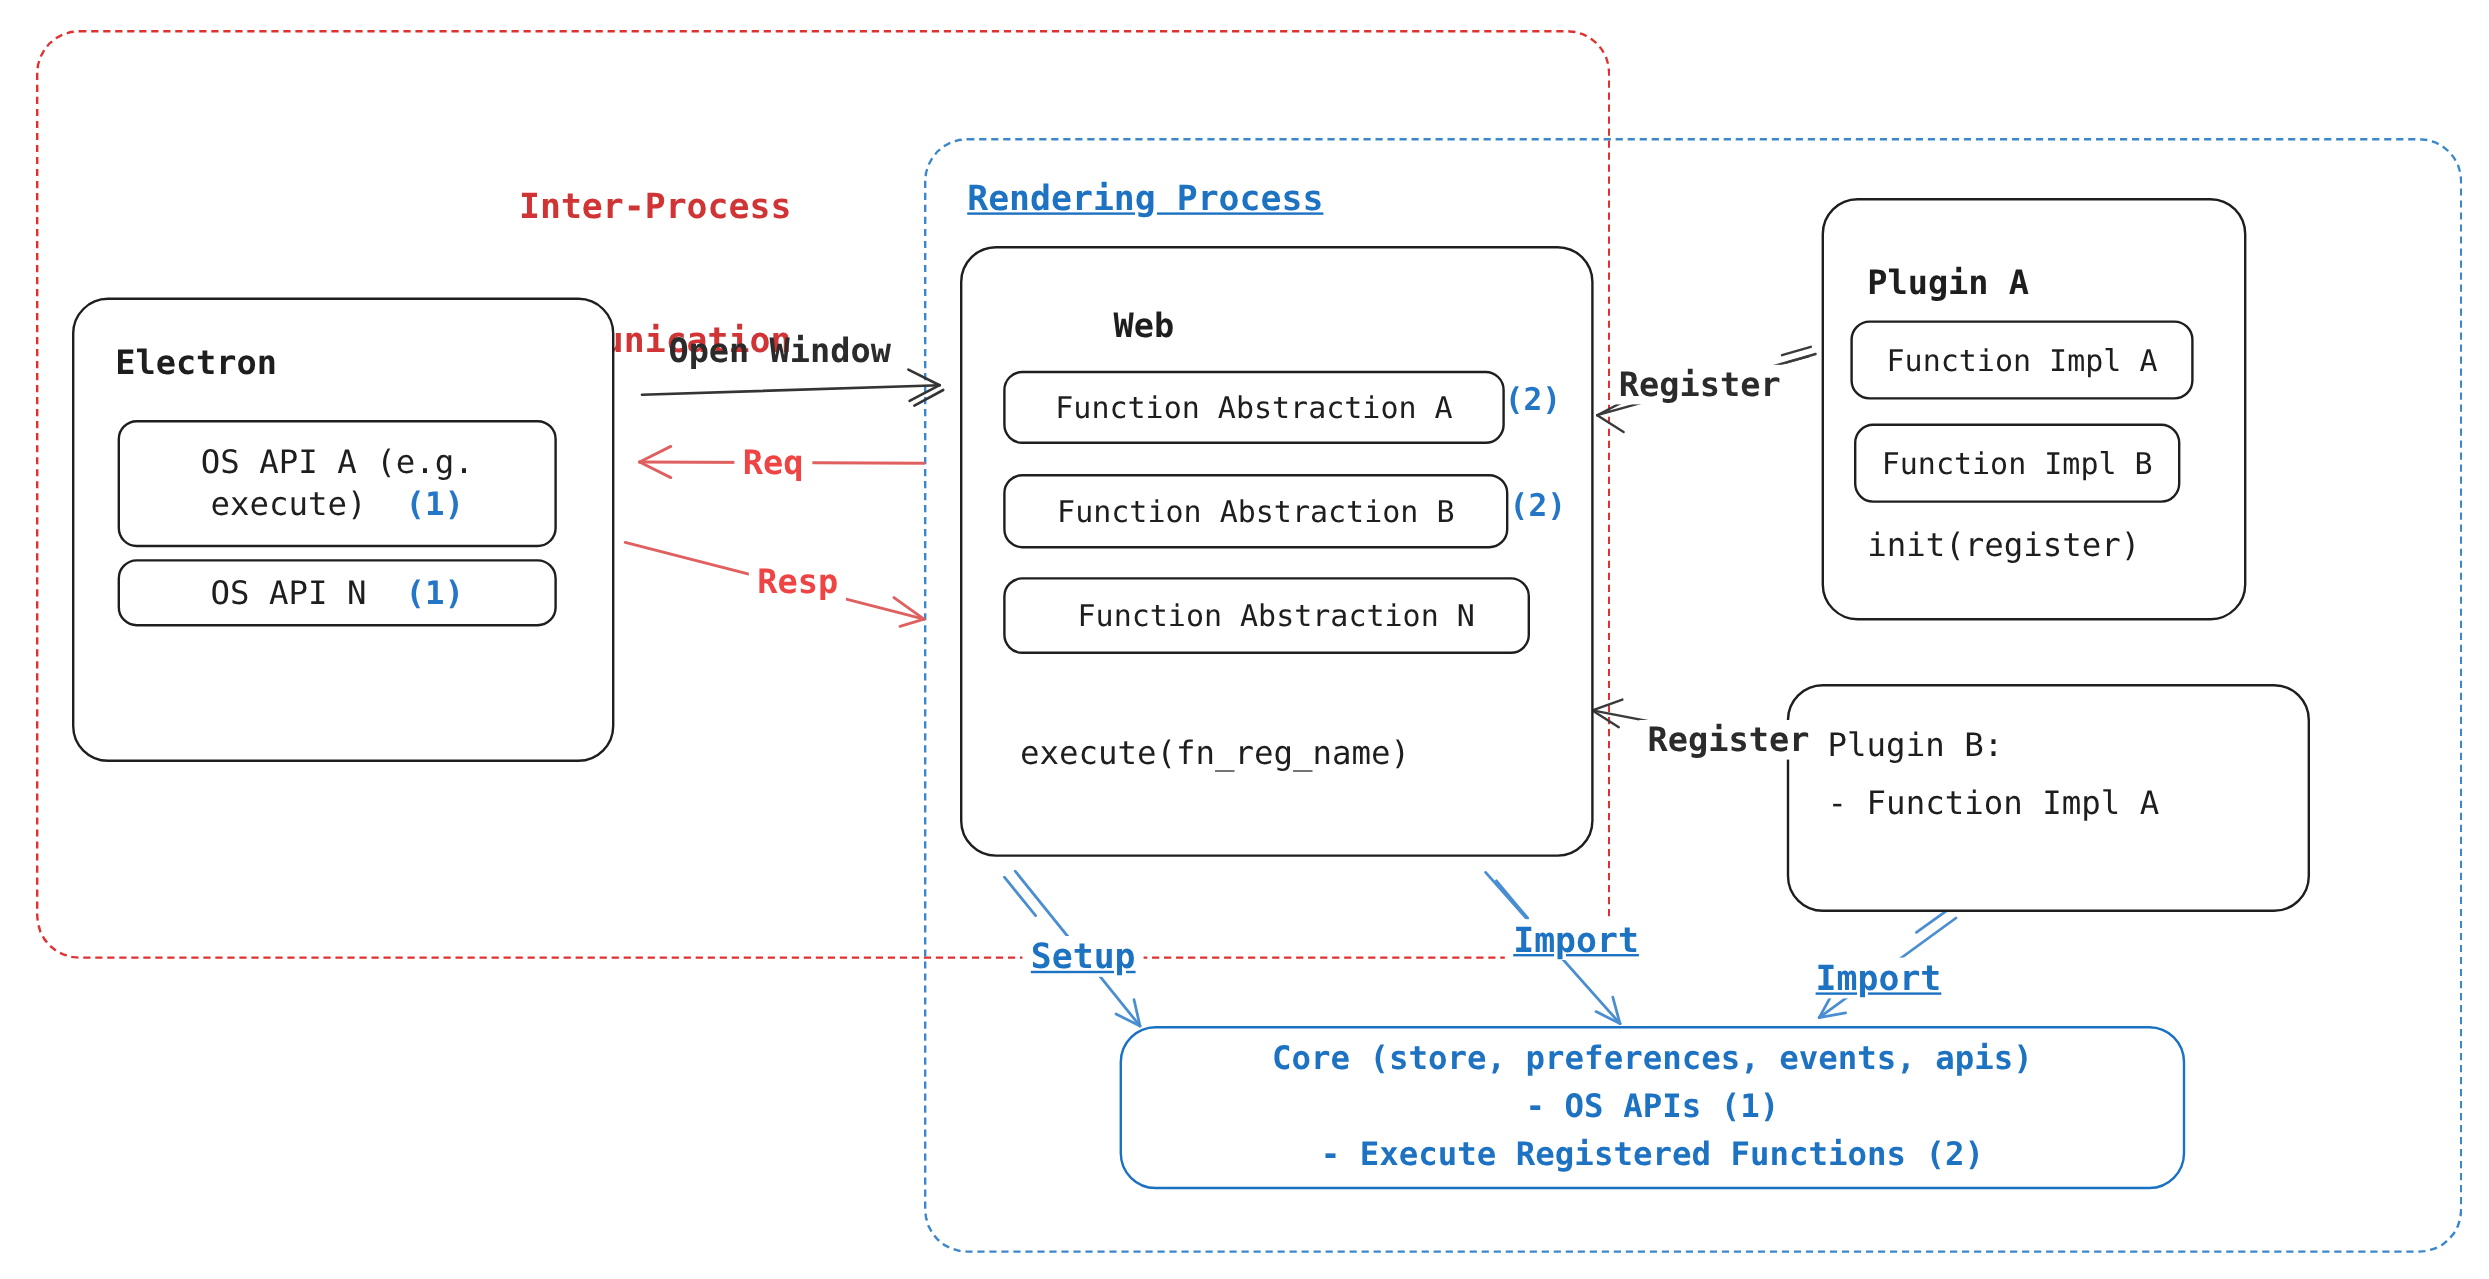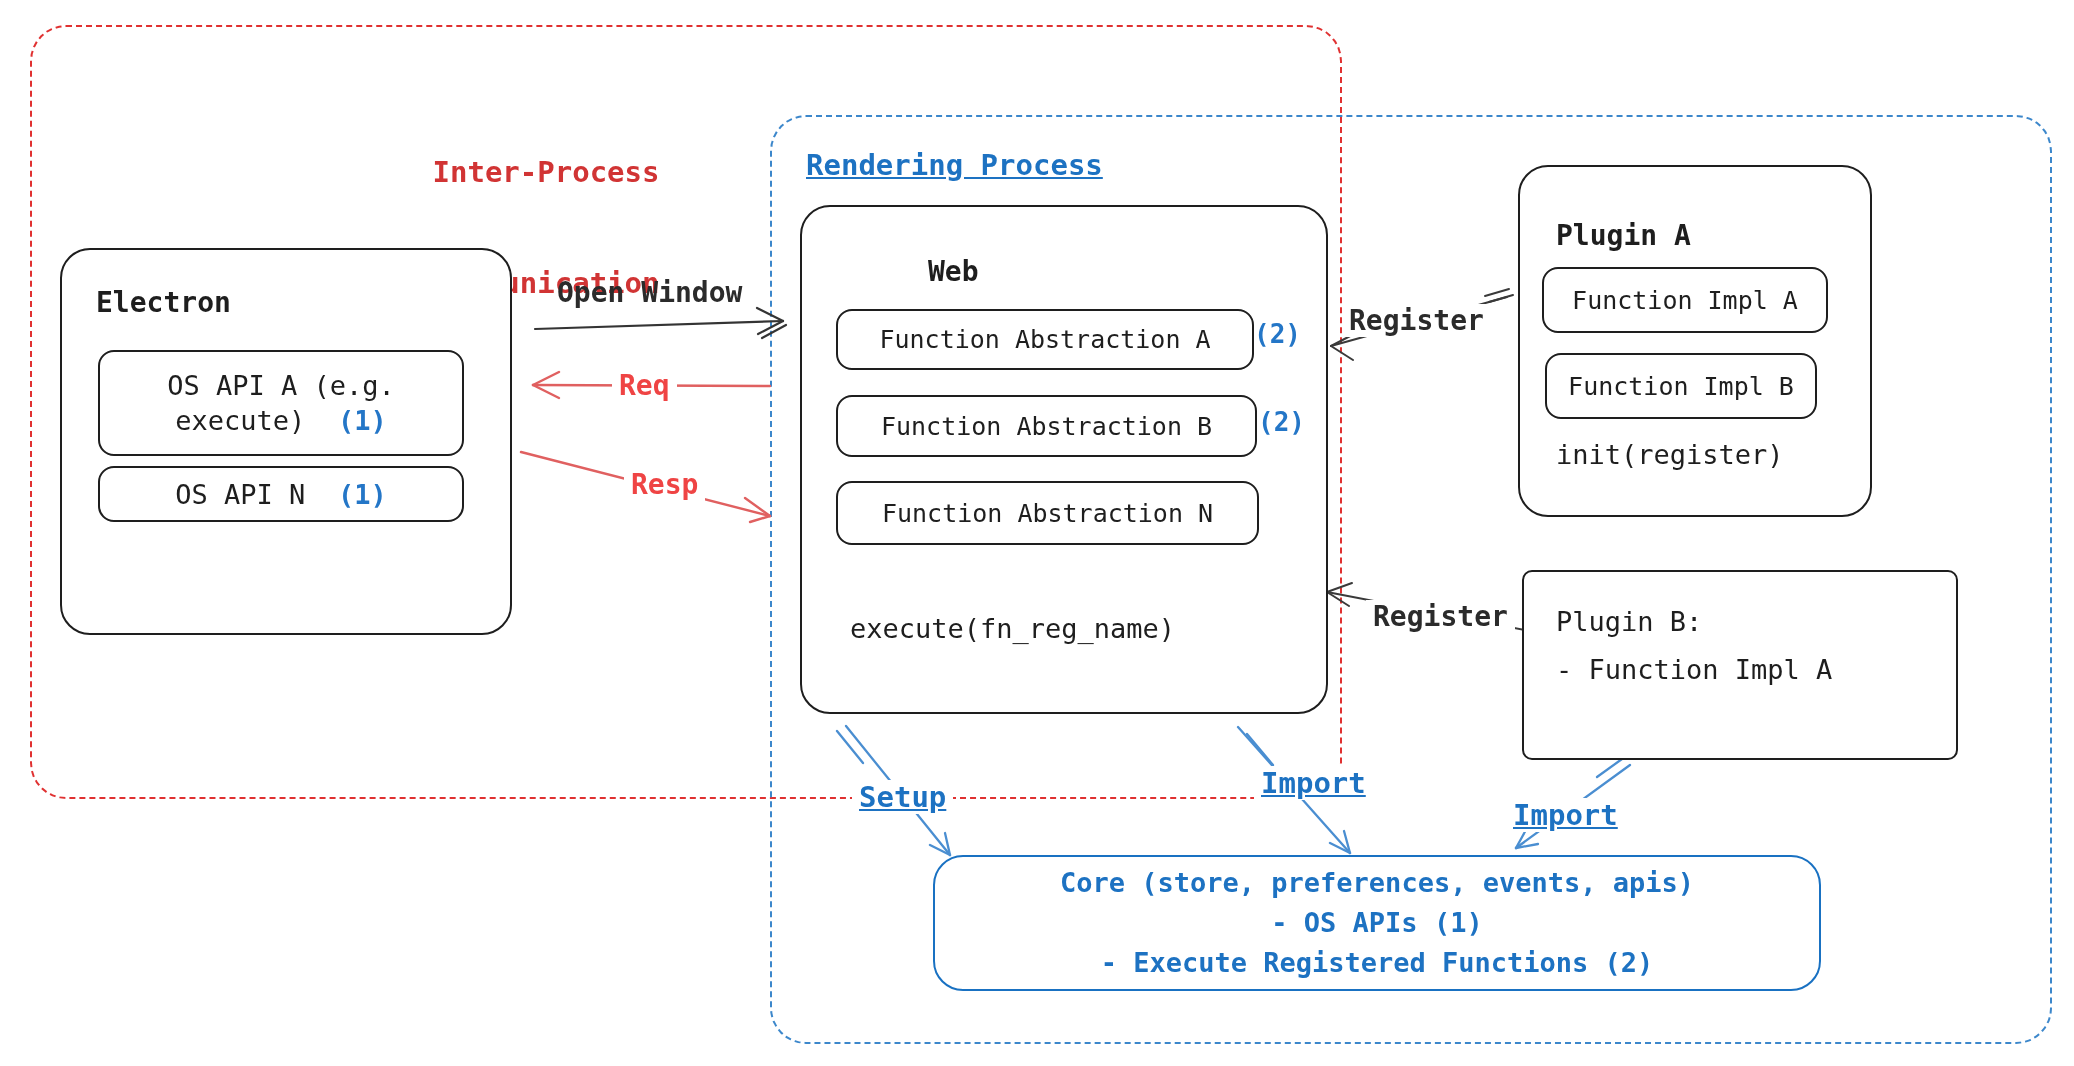--- a/index.html
+++ b/index.html
@@ -54,34 +54,34 @@
     </div>
     <div class="inner-box" style="left:36px;top:216px;width:362px;height:52px;font-size:27px;">
       <span>OS API N</span>&nbsp;&nbsp;<span class="ref">(1)</span>
     </div>
   </div>
 
   <div class="box z5" style="left:800px;top:205px;width:524px;height:505px;">
     <div class="box-title" style="left:126px;top:48px;">Web</div>
     <div class="inner-box" style="left:34px;top:102px;width:414px;height:57px;">Function Abstraction A</div>
     <div class="inner-box" style="left:34px;top:188px;width:417px;height:58px;">Function Abstraction B</div>
-    <div class="inner-box" style="left:34px;top:274px;width:419px;height:60px;">Function Abstraction N</div>
+    <div class="inner-box" style="left:34px;top:274px;width:419px;height:60px;padding-left:16px;">Function Abstraction N</div>
     <div class="mono-text ref" style="left:452px;top:112px;font-size:26px;">(2)</div>
     <div class="mono-text ref" style="left:456px;top:200px;font-size:26px;">(2)</div>
     <div class="mono-text" style="left:48px;top:382px;margin-top:24px;">execute(fn_reg_name)</div>
   </div>
 
   <div class="box z5" style="left:1518px;top:165px;width:350px;height:348px;">
     <div class="box-title" style="left:36px;top:52px;">Plugin A</div>
     <div class="inner-box" style="left:22px;top:100px;width:282px;height:62px;">Function Impl A</div>
     <div class="inner-box" style="left:25px;top:186px;width:268px;height:62px;">Function Impl B</div>
     <div class="mono-text" style="left:36px;top:272px;">init(register)</div>
   </div>
 
-  <div class="box z5" style="left:1522px;top:570px;width:432px;height:186px;border-radius:10px;">
+  <div class="box z5" style="left:1489px;top:570px;width:432px;height:186px;">
     <div class="mono-text" style="left:32px;top:34px;">Plugin B:</div>
     <div class="mono-text" style="left:32px;top:82px;">- Function Impl A</div>
   </div>
 
   <div class="core-box" style="left:933px;top:855px;width:884px;height:132px;">
     <div>Core (store, preferences, events, apis)</div>
     <div>- OS APIs (1)</div>
     <div>- Execute Registered Functions (2)</div>
   </div>
 

